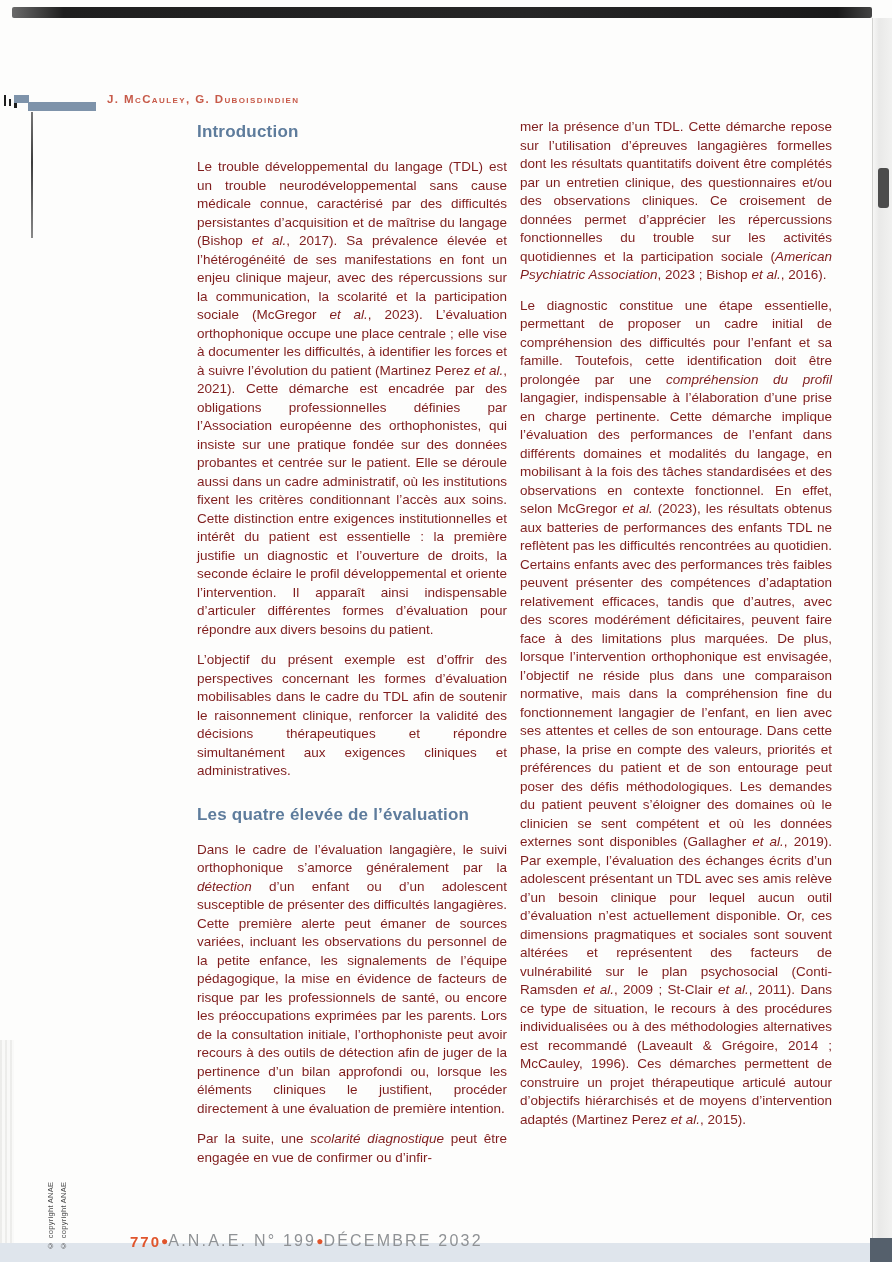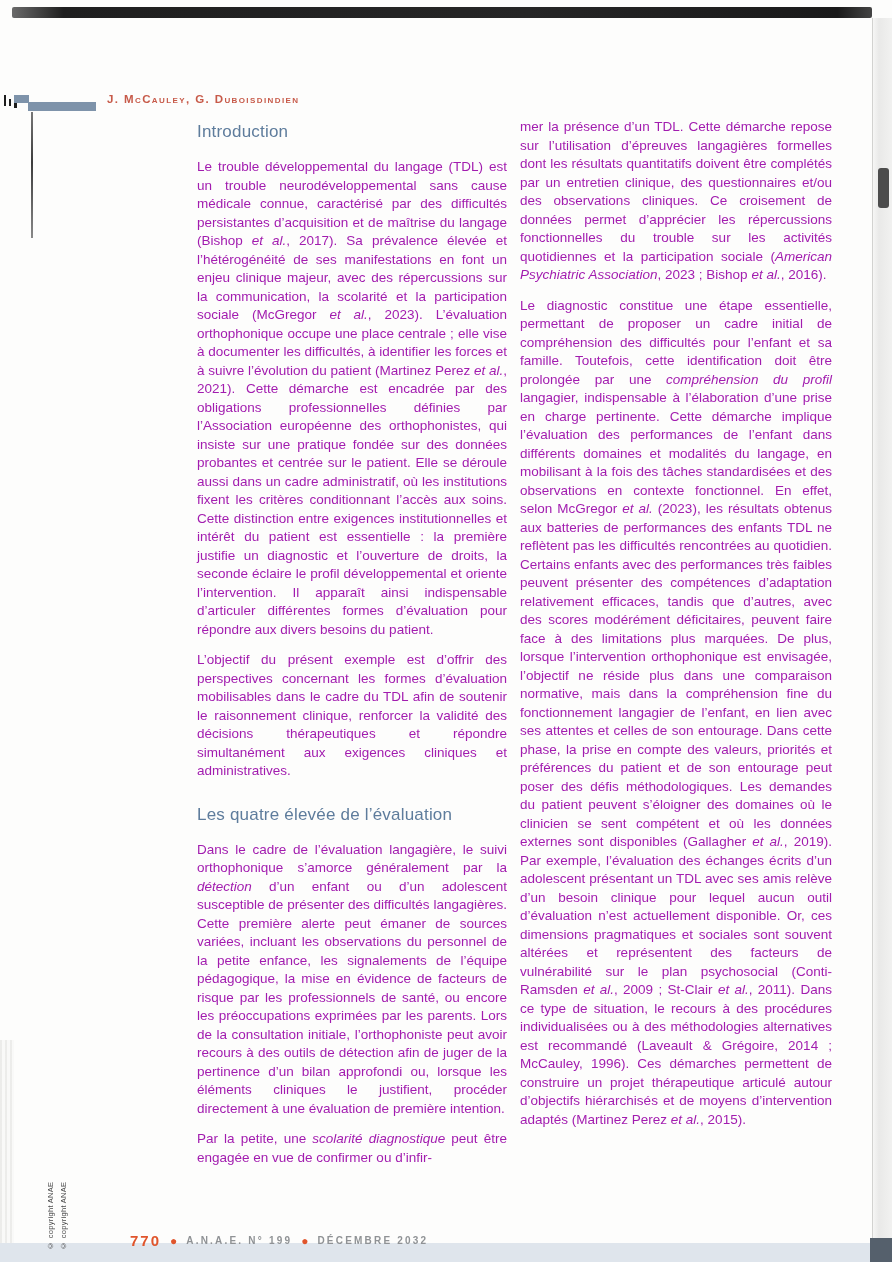--- a/index.html
+++ b/index.html
@@ -69,44 +69,44 @@
   
   .columns {
     position: absolute; left: 197px; top: 118px; width: 635px;
     display: flex; gap: 13px;
   }
   .col { text-align: justify; hyphens: auto; -webkit-hyphens: auto; }
   .col-left  { width: 310px; }
   .col-right { width: 312px; }
 
   .col-heading {
-    font-size: 17px; font-weight: 400; color: #5e7c9c;
+    font-size: 17px; font-weight: 700; color: #5e7c9c;
     margin: 4px 0 14px 0; letter-spacing: .2px; text-align: left;
   }
   .col-heading + .body-para { margin-top: 16px; }
   .body-para {
-    font-size: 13.5px; line-height: 18.5px; color: #a21caf;
+    font-size: 13.5px; line-height: 18.5px; color: #7f1d1d;
     margin: 0 0 12px 0;
   }
   .body-para:last-child { margin-bottom: 0; }
   .body-para .it { font-style: italic; }
   .col-left .col-heading:nth-of-type(2) { margin-top: 24px; }
 
   
   .footer {
     position: absolute; left: 130px; top: 1232px;
-    display: flex; align-items: center; gap: 9px;
+    display: flex; align-items: center; 
     white-space: nowrap;
   }
   .footer .pageno {
     color: #e0552c; font-size: 15px; font-weight: 700; letter-spacing: 2px;
   }
   .footer .dot { color: #e0552c; font-size: 12px; line-height: 1; }
   .footer .journal, .footer .issue {
-    color: #8f9295; font-size: 10px; letter-spacing: 2.2px; font-weight: 700;
+    color: #8f9295; font-size: 16px; letter-spacing: 2.2px; font-weight: 400;
   }
 
   
   .copyright-wrap {
     position: absolute; left: 46px; top: 1175px; height: 75px;
     display: flex; gap: 4px;
   }
   .copyright-wrap span {
     writing-mode: vertical-rl; transform: rotate(180deg);
     font-size: 7.5px; color: #4a4a4a; letter-spacing: .3px;
@@ -131,21 +131,21 @@
   <div class="header-bar-long"></div>
   <div class="authors">J. McCauley, G. Duboisdindien</div>
 
   <div class="columns">
     <div class="col col-left">
         <h2 class="col-heading">Introduction</h2>
         <p class="body-para"><span>Le trouble développemental du langage (TDL) est un trouble neurodéveloppemental sans cause médicale connue, caractérisé par des difficultés persistantes d’acquisition et de maîtrise du langage (Bishop </span><span class="it">et al.</span><span>, 2017). Sa prévalence élevée et l’hétérogénéité de ses manifestations en font un enjeu clinique majeur, avec des répercussions sur la communication, la scolarité et la participation sociale (McGregor </span><span class="it">et al.</span><span>, 2023). L’évaluation orthophonique occupe une place centrale ; elle vise à documenter les difficultés, à identifier les forces et à suivre l’évolution du patient (Martinez Perez </span><span class="it">et al.</span><span>, 2021). Cette démarche est encadrée par des obligations professionnelles définies par l’Association européenne des orthophonistes, qui insiste sur une pratique fondée sur des données probantes et centrée sur le patient. Elle se déroule aussi dans un cadre administratif, où les institutions fixent les critères conditionnant l’accès aux soins. Cette distinction entre exigences institutionnelles et intérêt du patient est essentielle : la première justifie un diagnostic et l’ouverture de droits, la seconde éclaire le profil développemental et oriente l’intervention. Il apparaît ainsi indispensable d’articuler différentes formes d’évaluation pour répondre aux divers besoins du patient.</span></p>
         <p class="body-para"><span>L’objectif du présent exemple est d’offrir des perspectives concernant les formes d’évaluation mobilisables dans le cadre du TDL afin de soutenir le raisonnement clinique, renforcer la validité des décisions thérapeutiques et répondre simultanément aux exigences cliniques et administratives.</span></p>
         <h2 class="col-heading">Les quatre élevée de l’évaluation</h2>
         <p class="body-para"><span>Dans le cadre de l’évaluation langagière, le suivi orthophonique s’amorce généralement par la </span><span class="it">détection</span><span> d’un enfant ou d’un adolescent susceptible de présenter des difficultés langagières. Cette première alerte peut émaner de sources variées, incluant les observations du personnel de la petite enfance, les signalements de l’équipe pédagogique, la mise en évidence de facteurs de risque par les professionnels de santé, ou encore les préoccupations exprimées par les parents. Lors de la consultation initiale, l’orthophoniste peut avoir recours à des outils de détection afin de juger de la pertinence d’un bilan approfondi ou, lorsque les éléments cliniques le justifient, procéder directement à une évaluation de première intention.</span></p>
-        <p class="body-para"><span>Par la petite, une </span><span class="it">scolarité diagnostique</span><span> peut être engagée en vue de confirmer ou d’infir-</span></p>
+        <p class="body-para"><span>Par la suite, une </span><span class="it">scolarité diagnostique</span><span> peut être engagée en vue de confirmer ou d’infir-</span></p>
       </div>
     <div class="col col-right">
         <p class="body-para"><span>mer la présence d’un TDL. Cette démarche repose sur l’utilisation d’épreuves langagières formelles dont les résultats quantitatifs doivent être complétés par un entretien clinique, des questionnaires et/ou des observations cliniques. Ce croisement de données permet d’apprécier les répercussions fonctionnelles du trouble sur les activités quotidiennes et la participation sociale (</span><span class="it">American Psychiatric Association</span><span>, 2023 ; Bishop </span><span class="it">et al.</span><span>, 2016).</span></p>
         <p class="body-para"><span>Le diagnostic constitue une étape essentielle, permettant de proposer un cadre initial de compréhension des difficultés pour l’enfant et sa famille. Toutefois, cette identification doit être prolongée par une </span><span class="it">compréhension du profil</span><span> langagier, indispensable à l’élaboration d’une prise en charge pertinente. Cette démarche implique l’évaluation des performances de l’enfant dans différents domaines et modalités du langage, en mobilisant à la fois des tâches standardisées et des observations en contexte fonctionnel. En effet, selon McGregor </span><span class="it">et al.</span><span> (2023), les résultats obtenus aux batteries de performances des enfants TDL ne reflètent pas les difficultés rencontrées au quotidien. Certains enfants avec des performances très faibles peuvent présenter des compétences d’adaptation relativement efficaces, tandis que d’autres, avec des scores modérément déficitaires, peuvent faire face à des limitations plus marquées. De plus, lorsque l’intervention orthophonique est envisagée, l’objectif ne réside plus dans une comparaison normative, mais dans la compréhension fine du fonctionnement langagier de l’enfant, en lien avec ses attentes et celles de son entourage. Dans cette phase, la prise en compte des valeurs, priorités et préférences du patient et de son entourage peut poser des défis méthodologiques. Les demandes du patient peuvent s’éloigner des domaines où le clinicien se sent compétent et où les données externes sont disponibles (Gallagher </span><span class="it">et al.</span><span>, 2019). Par exemple, l’évaluation des échanges écrits d’un adolescent présentant un TDL avec ses amis relève d’un besoin clinique pour lequel aucun outil d’évaluation n’est actuellement disponible. Or, ces dimensions pragmatiques et sociales sont souvent altérées et représentent des facteurs de vulnérabilité sur le plan psychosocial (Conti-Ramsden </span><span class="it">et al.</span><span>, 2009 ; St-Clair </span><span class="it">et al.</span><span>, 2011). Dans ce type de situation, le recours à des procédures individualisées ou à des méthodologies alternatives est recommandé (Laveault &amp; Grégoire, 2014 ; McCauley, 1996). Ces démarches permettent de construire un projet thérapeutique articulé autour d’objectifs hiérarchisés et de moyens d’intervention adaptés (Martinez Perez </span><span class="it">et al.</span><span>, 2015).</span></p>
       </div>
   </div>
 
   <div class="footer">
     <span class="pageno">770</span>
     <span class="dot">●</span>

